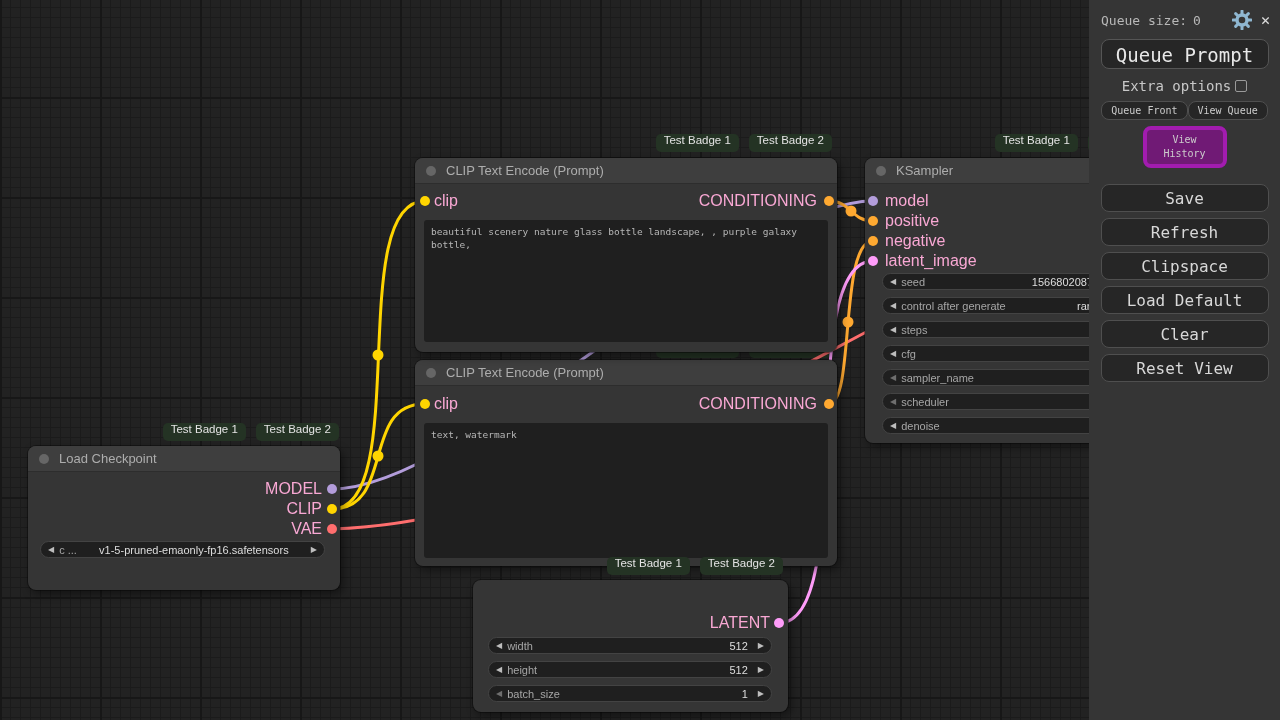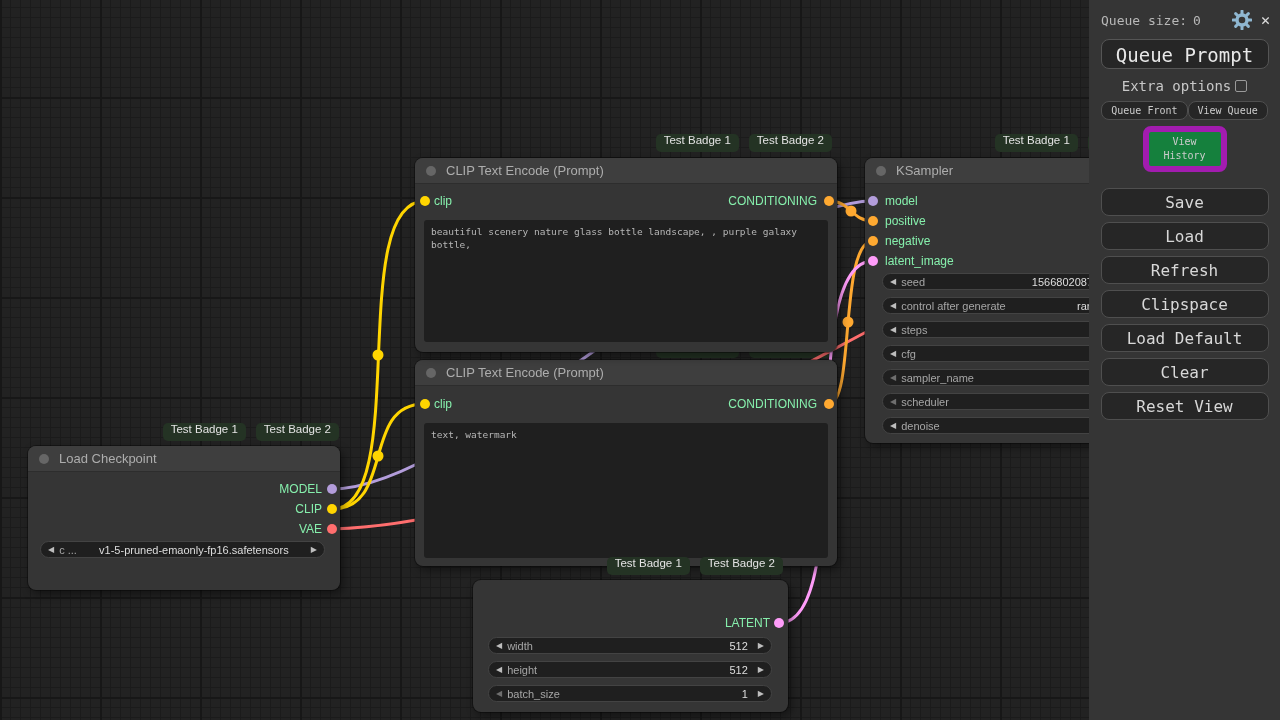--- a/index.html
+++ b/index.html
@@ -33,21 +33,21 @@
     color:#adadad;font-size:13px;line-height:26px;padding-left:31px;
     white-space:nowrap;overflow:hidden;
   }
   .title-dot{position:absolute;left:11px;top:8px;width:10px;height:10px;border-radius:50%;background:#666;}
   .dot{position:absolute;width:10px;height:10px;border-radius:50%;}
   .dot-model{background:#B39DDB;}
   .dot-clip{background:#FFD500;}
   .dot-vae{background:#FF6E6E;}
   .dot-cond{background:#FFA931;}
   .dot-latent{background:#FF9CF9;}
-  .slot-label{position:absolute;color:#86efac;font-size:12px;line-height:14px;white-space:nowrap;}
+  .slot-label{position:absolute;color:#f9a8d4;font-size:16px;line-height:14px;white-space:nowrap;}
   .slot-label.out{text-align:right;}
 
   .node-text{
     position:absolute;background:#1f1f1f;border-radius:3px;
     color:#b6b6b6;font:9.5px/13px "DejaVu Sans Mono",monospace;
     padding:5px 7px;white-space:pre-wrap;word-break:break-word;overflow:hidden;
   }
 
   .widget{
     position:absolute;height:17px;background:#1f1f1f;border:1px solid #434343;
@@ -82,21 +82,21 @@
     color:#e8e8e8;font:19px "DejaVu Sans Mono",monospace;text-align:center;line-height:28px;cursor:pointer;
   }
   .extra-row{display:flex;align-items:center;justify-content:center;margin-top:9px;font-size:14px;color:#c8c8c8;}
   .checkbox{width:12px;height:12px;border:1px solid #9a9a9a;border-radius:2px;margin-left:4px;background:transparent;}
   .small-row{display:flex;justify-content:center;gap:0;margin-top:7px;}
   .sm-btn{
     background:#262626;border:1px solid #4f4f4f;border-radius:8px;color:#cccccc;
     font:10px "DejaVu Sans Mono",monospace;padding:3px 9px;cursor:pointer;white-space:nowrap;
   }
   .vh-btn{
-    display:block;margin:6px auto 0 auto;width:84px;background:#15803d;border:6px solid #a21caf;
+    display:block;margin:6px auto 0 auto;width:84px;background:#701a75;border:4px solid #a21caf;
     border-radius:8px;color:#cccccc;font:10px/14px "DejaVu Sans Mono",monospace;
     text-align:center;padding:3px 6px;cursor:pointer;
   }
   .main-btn{
     display:block;margin:6px auto 0 auto;width:168px;height:28px;
     background:#262626;border:1px solid #4f4f4f;border-radius:8px;
     color:#d8d8d8;font:16px "DejaVu Sans Mono",monospace;text-align:center;line-height:26px;cursor:pointer;
   }
   .main-btn.first{margin-top:16px;}
 </style>
@@ -290,19 +290,18 @@
   <div class="extra-row">
     <span>Extra options</span>
     <span class="checkbox"></span>
   </div>
   <div class="small-row">
     <button class="sm-btn">Queue Front</button>
     <button class="sm-btn">View Queue</button>
   </div>
   <button class="vh-btn">View History</button>
   <button class="main-btn first">Save</button>
-  <button class="main-btn">Load</button>
   <button class="main-btn">Refresh</button>
   <button class="main-btn">Clipspace</button>
   <button class="main-btn">Load Default</button>
   <button class="main-btn">Clear</button>
   <button class="main-btn">Reset View</button>
 </div>
 
 </body></html>

